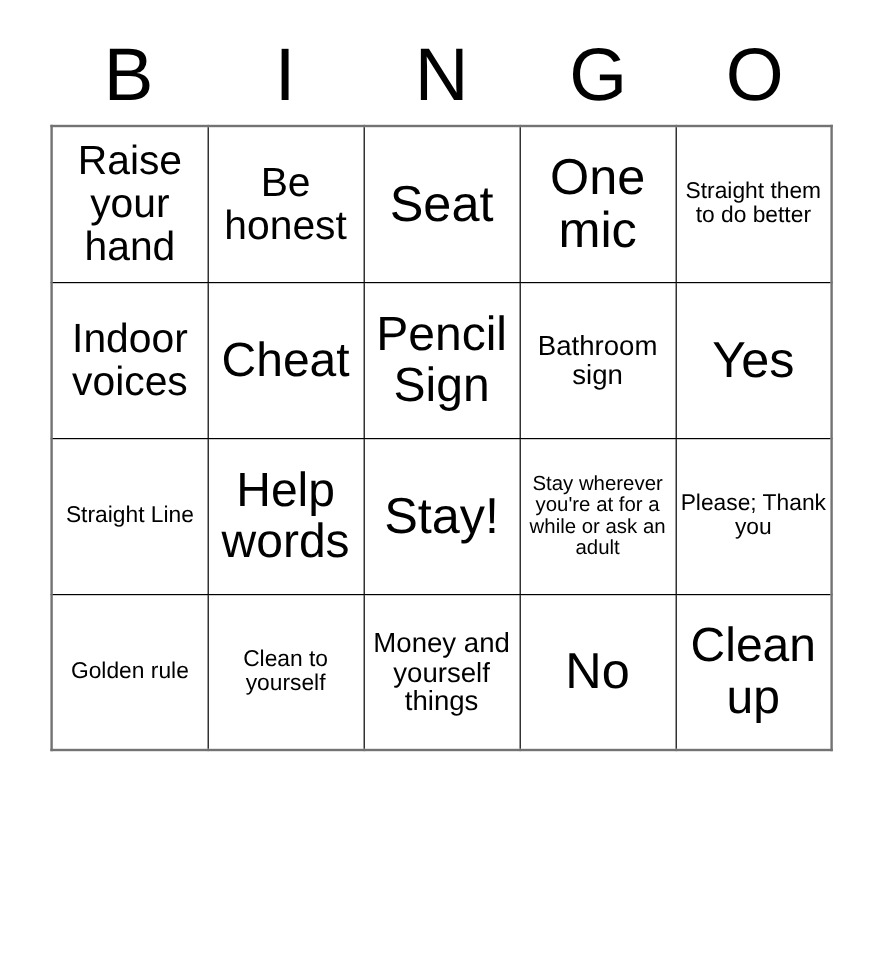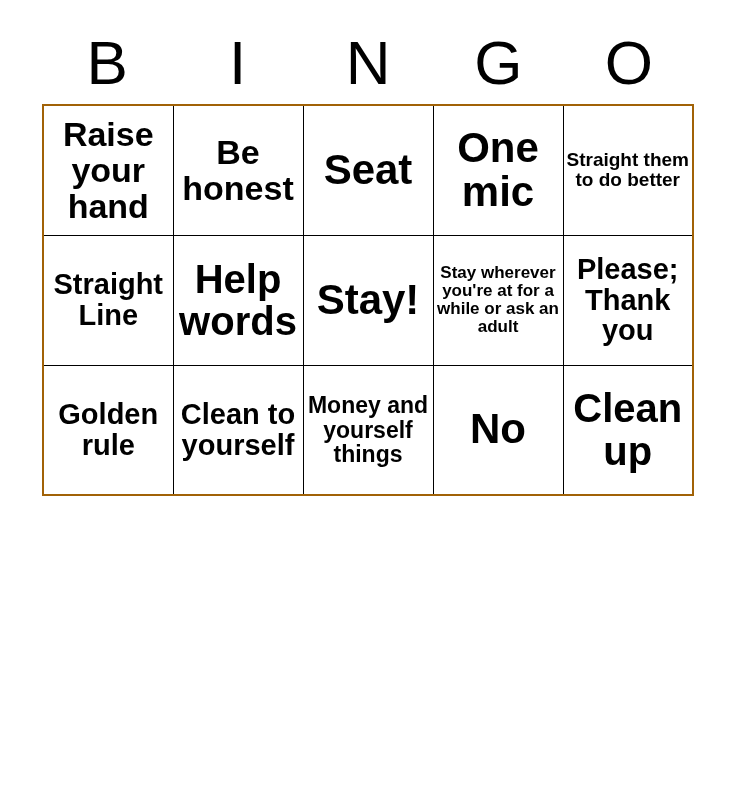--- a/index.html
+++ b/index.html
@@ -33,43 +33,42 @@
     line-height: 70px;
     font-weight: 400;
     font-family: "Liberation Sans", sans-serif;
     letter-spacing: 0px;
   }
   .grid {
     width: 652px;
     margin: 0 auto;
     border-collapse: collapse;
     table-layout: fixed;
-    border: 2px solid #a16207;
-    font-weight: bold;
+    border: 2px solid #737373;
   }
   .grid td {
     border: 1px solid #000000;
     width: 20%;
     height: 130px;
     text-align: center;
     vertical-align: middle;
     padding: 1px 3px;
     box-sizing: border-box;
     overflow: hidden;
   }
   .cell-text {
     display: block;
     line-height: 1.06;
     word-wrap: break-word;
   }
   
   .fs-xxl { font-size: 42px; }
   .fs-xl  { font-size: 40px; }
   .fs-l   { font-size: 34px; }
-  .fs-m   { font-size: 29px; }
+  .fs-m   { font-size: 19px; }
   .fs-s   { font-size: 23px; }
   .fs-xs  { font-size: 19px; }
   .fs-xxs { font-size: 17px; }
 </style>
 </head>
 <body>
 
 <div class="sheet">
 
   <div class="header-row">
@@ -90,20 +89,37 @@
             <span class="cell-text fs-l">Be honest</span>
           </td>
         <td>
             <span class="cell-text fs-xxl">Seat</span>
           </td>
         <td>
             <span class="cell-text fs-xxl">One mic</span>
           </td>
         <td>
             <span class="cell-text fs-xs">Straight them to do better</span>
+          </td>
+      </tr>
+      <tr>
+        <td>
+            <span class="cell-text fs-l">Indoor voices</span>
+          </td>
+        <td>
+            <span class="cell-text fs-xl">Cheat</span>
+          </td>
+        <td>
+            <span class="cell-text fs-xl">Pencil Sign</span>
+          </td>
+        <td>
+            <span class="cell-text fs-s">Bathroom sign</span>
+          </td>
+        <td>
+            <span class="cell-text fs-xxl">Yes</span>
           </td>
       </tr>
       <tr>
         <td>
             <span class="cell-text fs-m">Straight Line</span>
           </td>
         <td>
             <span class="cell-text fs-xl">Help words</span>
           </td>
         <td>

